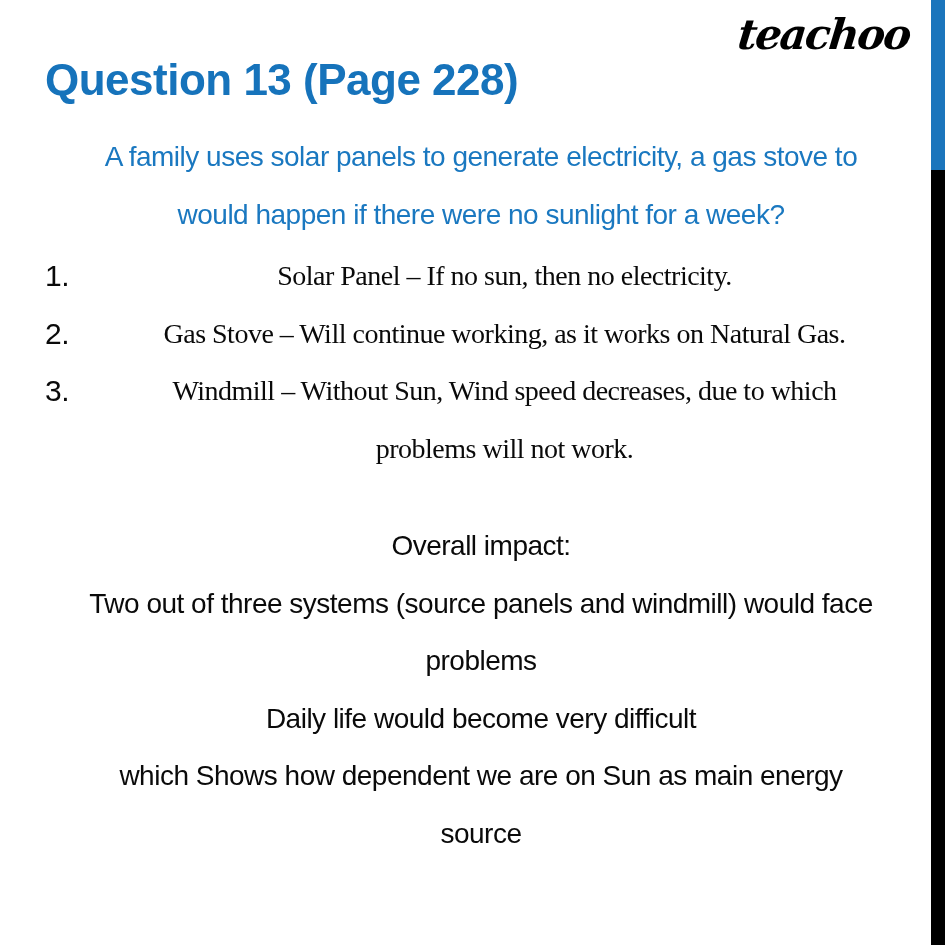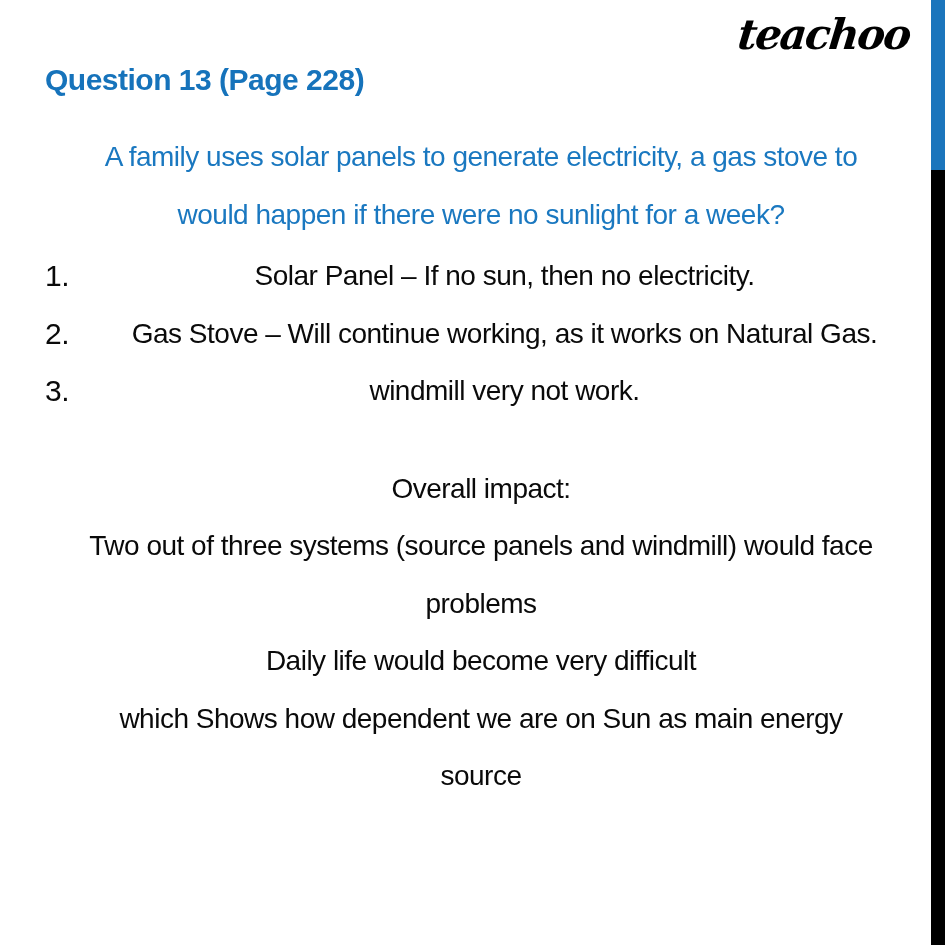--- a/index.html
+++ b/index.html
@@ -26,42 +26,42 @@
     font-weight:bold;
     font-size:42px;
     letter-spacing:-2px;
     color:var(--logo-black,#000000);
     transform:skewX(-6deg);
   }
 
   .content { position:absolute; left:45px; top:52px; width:872px; }
 
   .title {
-    font-size:30px;
+    font-size:44px;
     font-weight:700;
     line-height:55px;
     letter-spacing:-0.5px;
     color:var(--title-blue,#1673bb);
     white-space:nowrap;
   }
 
   .line {
     font-size:28px;
     line-height:57.5px;
     letter-spacing:-0.5px;
     white-space:nowrap;
     text-align:center;
   }
 
   .question { margin-top:21px; color:var(--question-blue,#1a78c0); }
 
   .answers { margin-top:4px; color:var(--text-black,#0a0a0a); }
   .item { display:flex; align-items:flex-start; }
   .num { flex:none; width:47px; font-size:30px; line-height:57.5px; letter-spacing:-0.5px; }
-  .item-lines { flex:1 1 auto; min-width:0; }
+  .item-lines { flex:1 1 auto; min-width:0;font-family:Liberation Serif, serif; }
 
   .impact { margin-top:40px; color:var(--text-black,#0a0a0a); }
   .impact .heading { font-weight:400; }
 </style>
 </head>
 <body>
 
 <div class="page">
 
   <div class="bar bar-blue"></div>
@@ -90,21 +90,22 @@
       <div class="item">
         <span class="num">2.</span>
         <div class="item-lines">
           <div class="line">Gas Stove – Will continue working, as it works on Natural Gas.</div>
         </div>
       </div>
 
       <div class="item">
         <span class="num">3.</span>
         <div class="item-lines">
-          <div class="line">windmill very not work.</div>
+          <div class="line">Windmill – Without Sun, Wind speed decreases, due to which</div>
+          <div class="line">problems will not work.</div>
         </div>
       </div>
 
     </div>
 
     <div class="impact">
       <div class="line heading">Overall impact:</div>
       <div class="line">Two out of three systems (source panels and windmill) would face</div>
       <div class="line">problems</div>
       <div class="line">Daily life would become very difficult</div>

